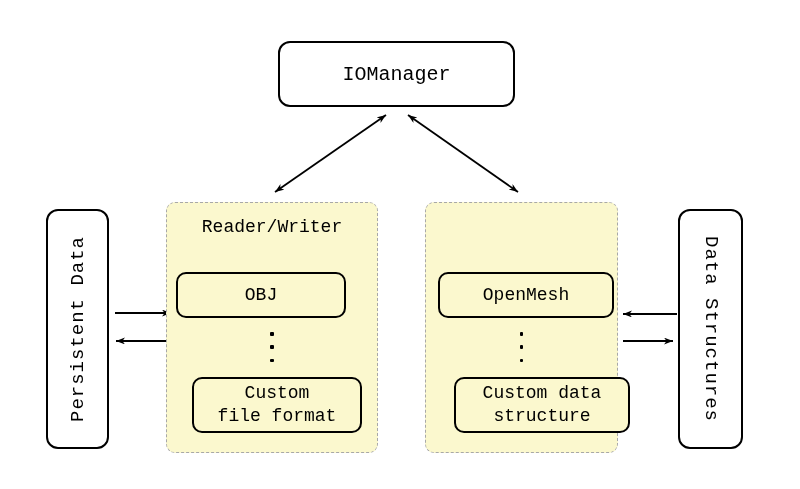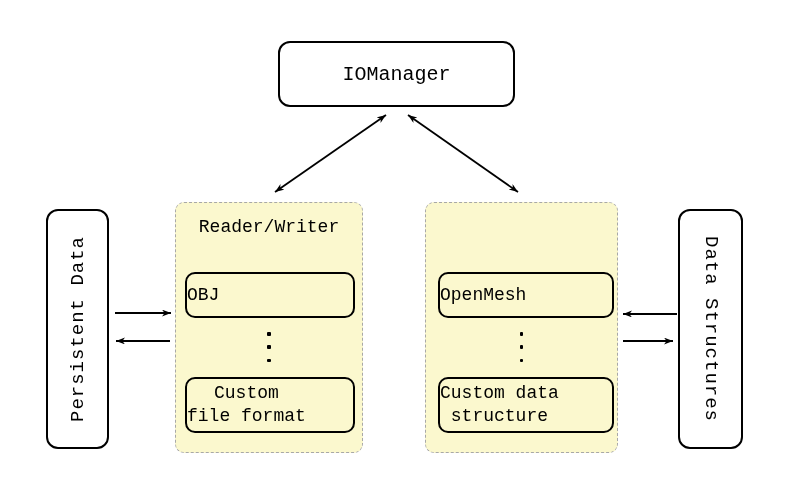--- a/index.html
+++ b/index.html
@@ -54,44 +54,45 @@
 
   .group {
     position: absolute;
     top: 202px;
     height: 251px;
     background: var(--group-fill, #fbf8ce);
     border: 1.5px dashed var(--group-border, #a8a8a8);
     border-radius: 9px;
     box-sizing: border-box;
   }
-  .group-left  { left: 175px; width: 188px; }
+  .group-left  { left: 166px; width: 212px; }
   .group-right { left: 425px; width: 193px; }
   .group-title {
     position: absolute;
     top: 14px; left: 0; right: 0;
     text-align: center;
     font-size: 18px;
     white-space: nowrap;
   }
   .inner-node {
     position: absolute;
     background: var(--group-fill, #fbf8ce);
     border: 2.2px solid var(--node-border, #000);
     border-radius: 10px;
     box-sizing: border-box;
     display: flex;
     align-items: center;
+    justify-content: center;
     text-align: center;
     font-size: 18px;
     line-height: 23px;
     white-space: pre-line;
   }
   .inner-top    { top: 69px;  height: 46px; }
-  .inner-bottom { top: 174px; height: 56px; }
+  .inner-bottom { top: 174px; height: 56px; margin-left: 16px; }
   .group-left  .inner-node { left: 9px;  width: 170px; }
   .group-right .inner-node { left: 12px; width: 176px; }
 
   .vdots {
     position: absolute;
     top: 129px; left: 0; right: 0;
     height: 30px;
     display: flex;
     flex-direction: column;
     align-items: center;

